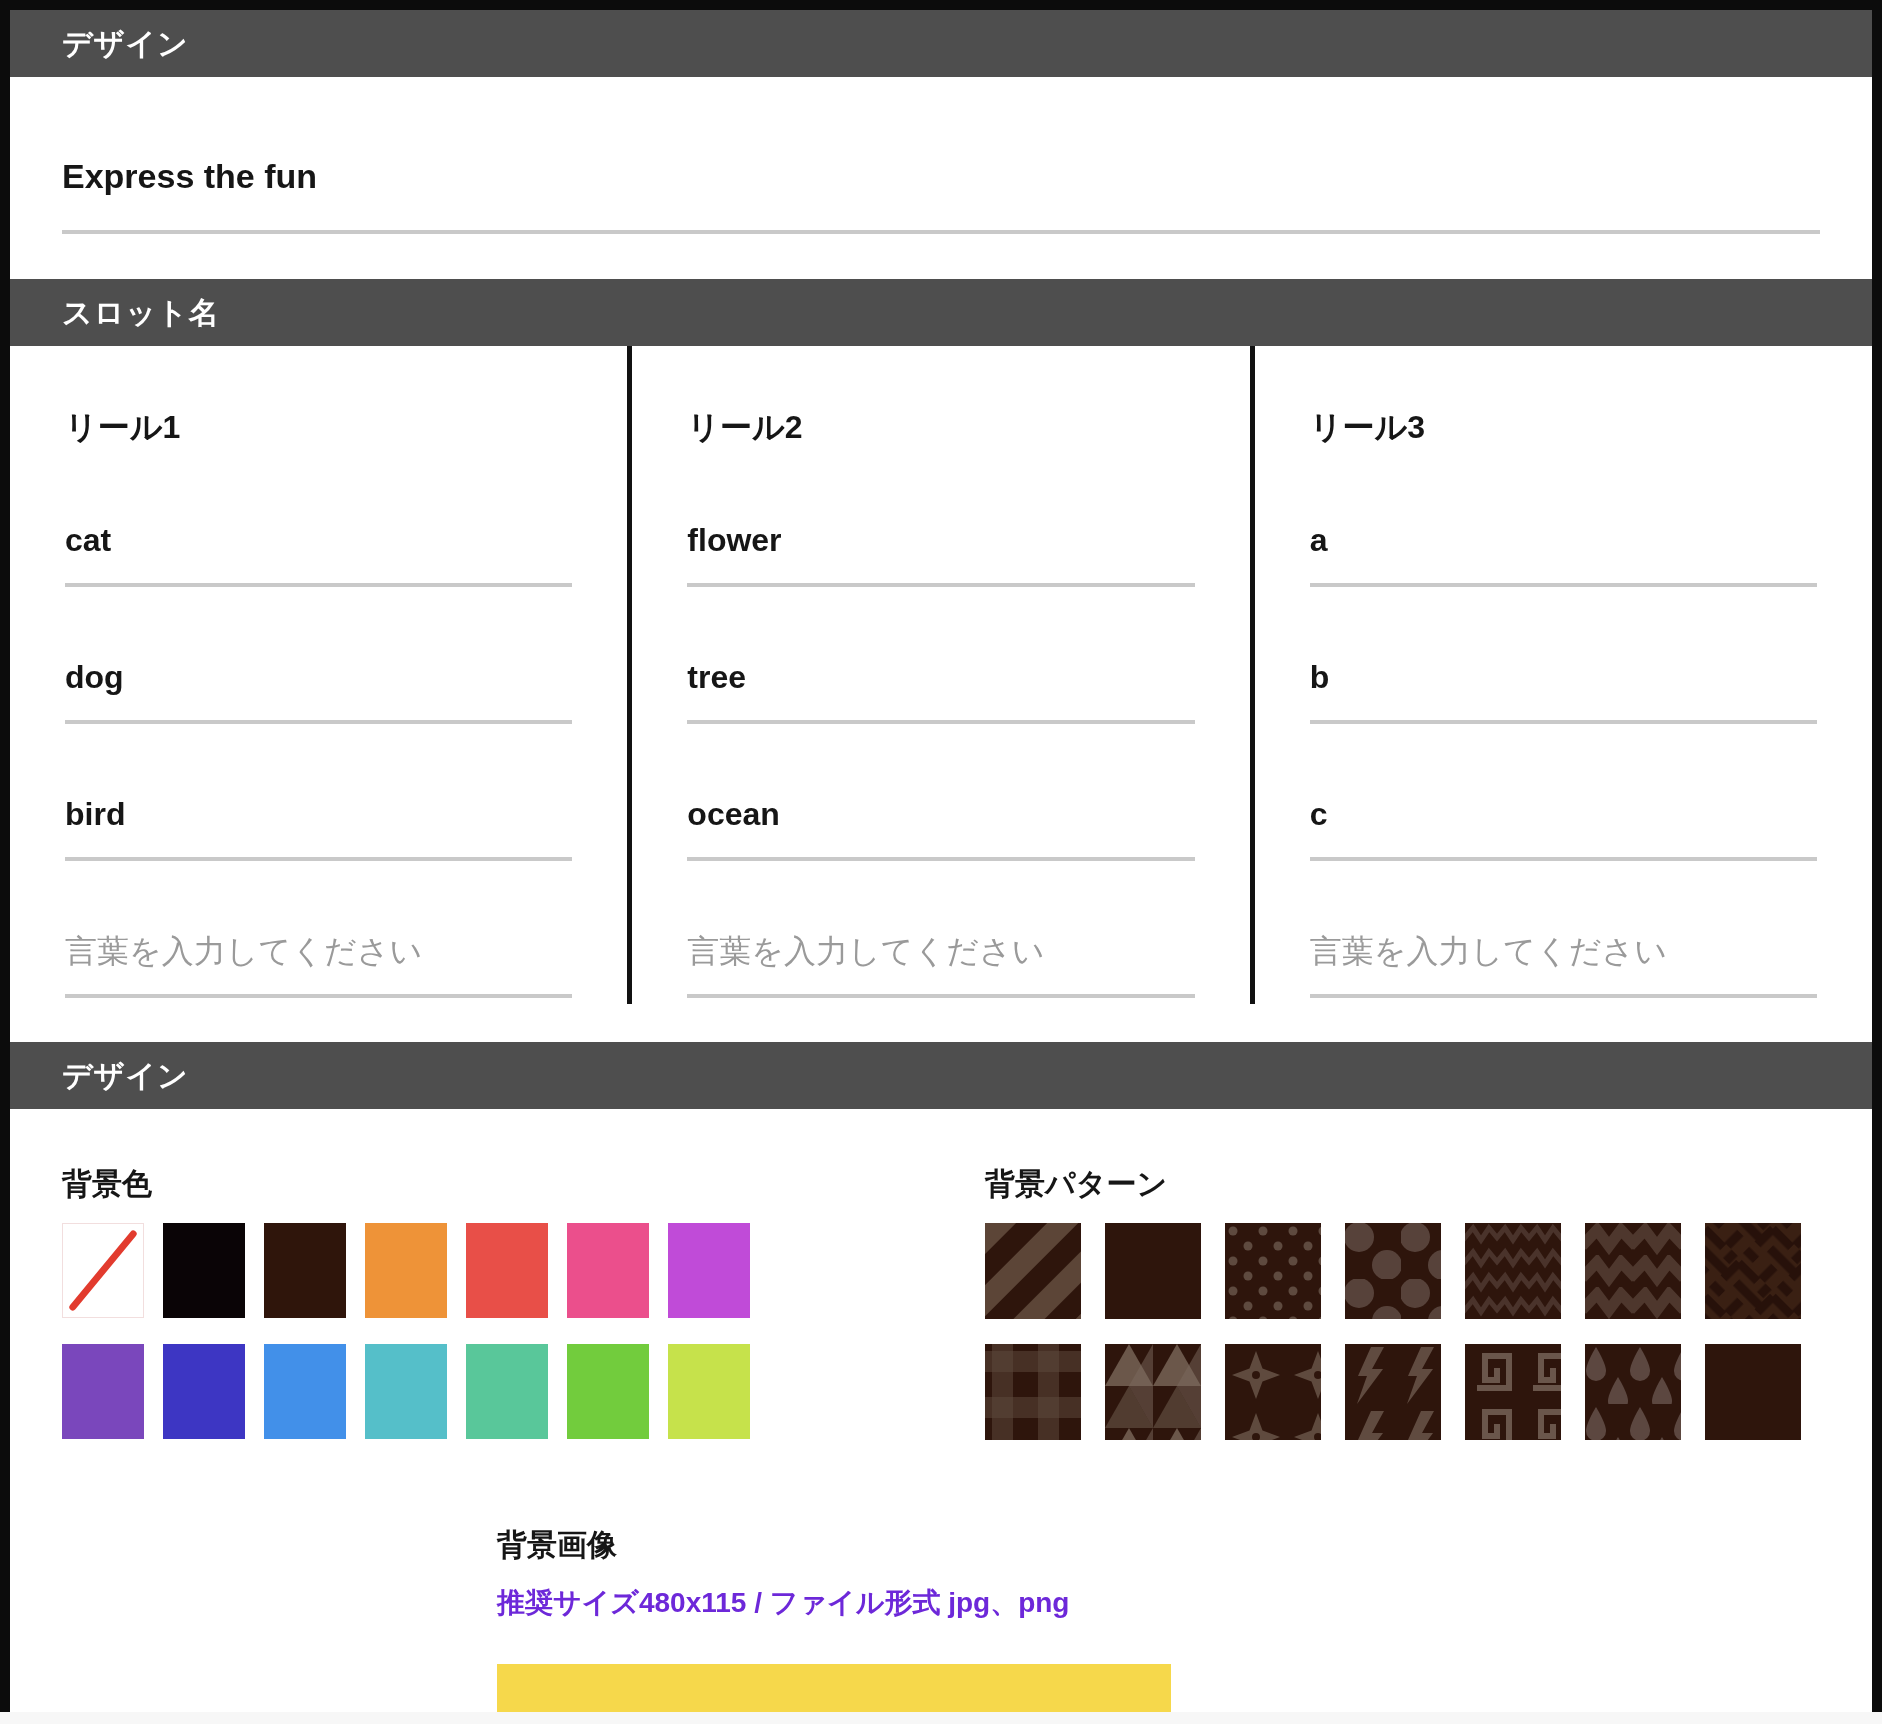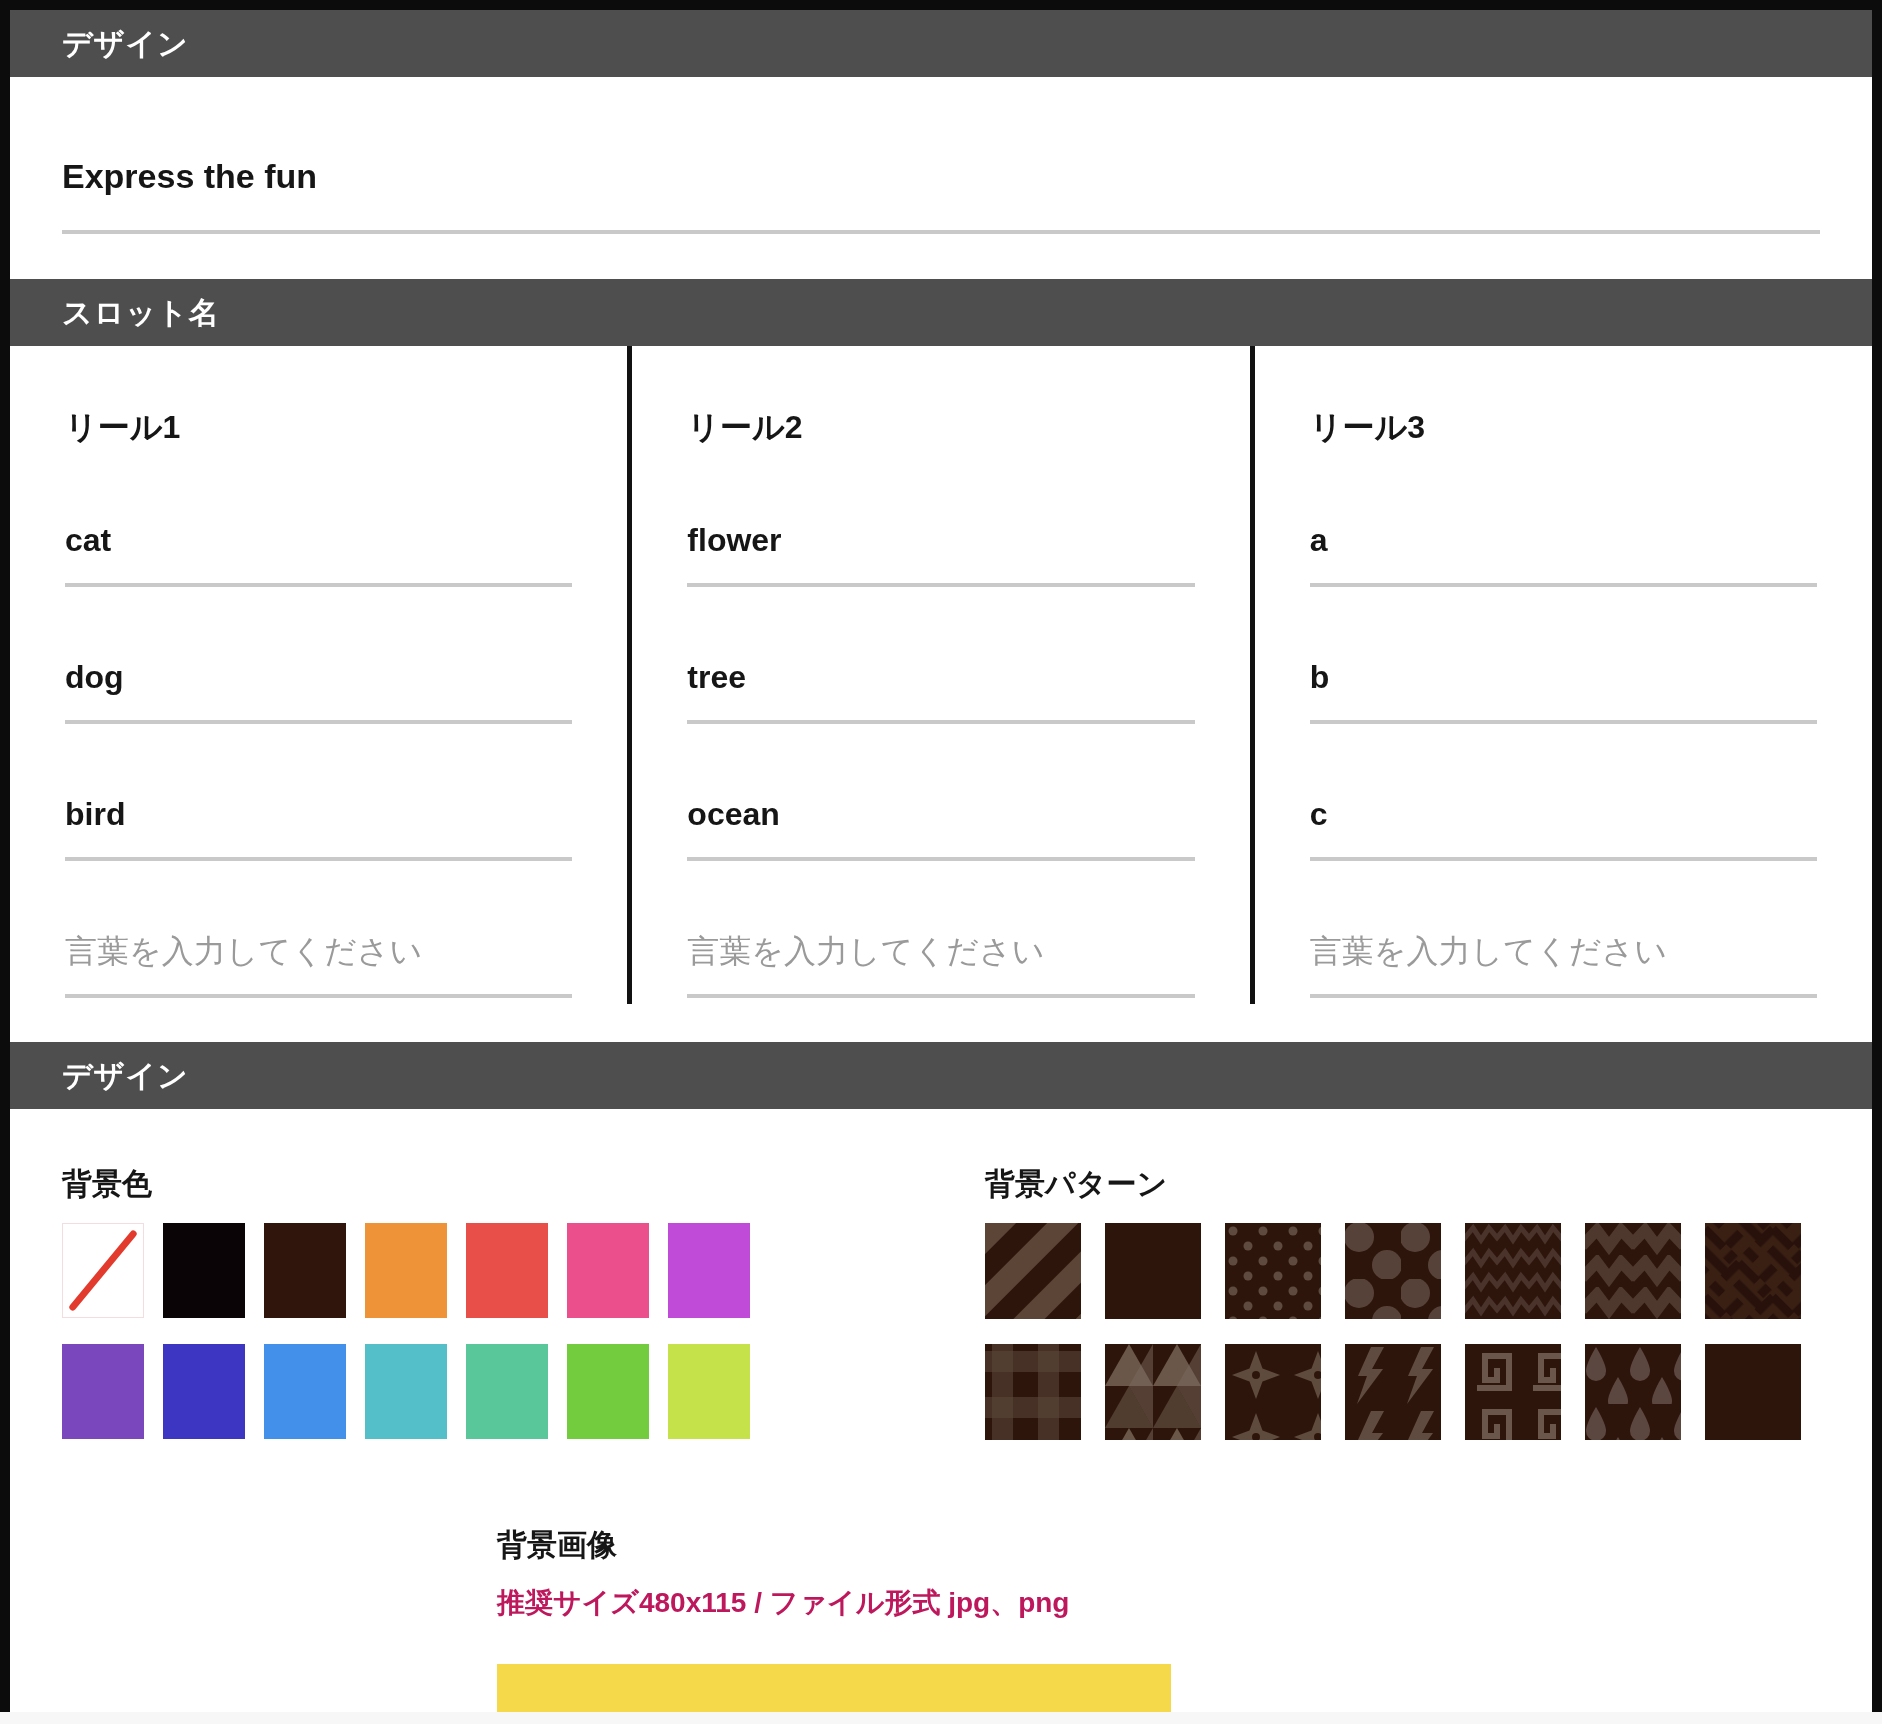--- a/index.html
+++ b/index.html
@@ -81,21 +81,21 @@
   .swatch-grid.colors{grid-template-columns:repeat(7,82px);gap:26px 19px;}
   .swatch-grid.patterns{grid-template-columns:repeat(7,96px);gap:25px 24px;}
   .swatch{cursor:pointer;}
   .color-swatch{width:82px;height:95px;}
   .color-swatch.none{background:#fff;border:1px solid #f2dede;}
   .color-swatch.none svg{display:block;width:100%;height:100%;}
   .pattern-swatch{width:96px;height:96px;}
   .pattern-swatch svg{display:block;width:96px;height:96px;}
   
   .bg-image-block{margin-left:435px;margin-top:88px;}
-  .hint{margin-top:22px;font-size:28px;font-weight:bold;color:#be185d;}
+  .hint{margin-top:22px;font-size:28px;font-weight:bold;color:#6d28d9;}
   .upload-btn{
     margin-top:42px;
     width:674px;
     height:130px;
     border:none;
     background:var(--btn-yellow);
     display:flex;
     align-items:center;
     justify-content:center;
     gap:28px;

